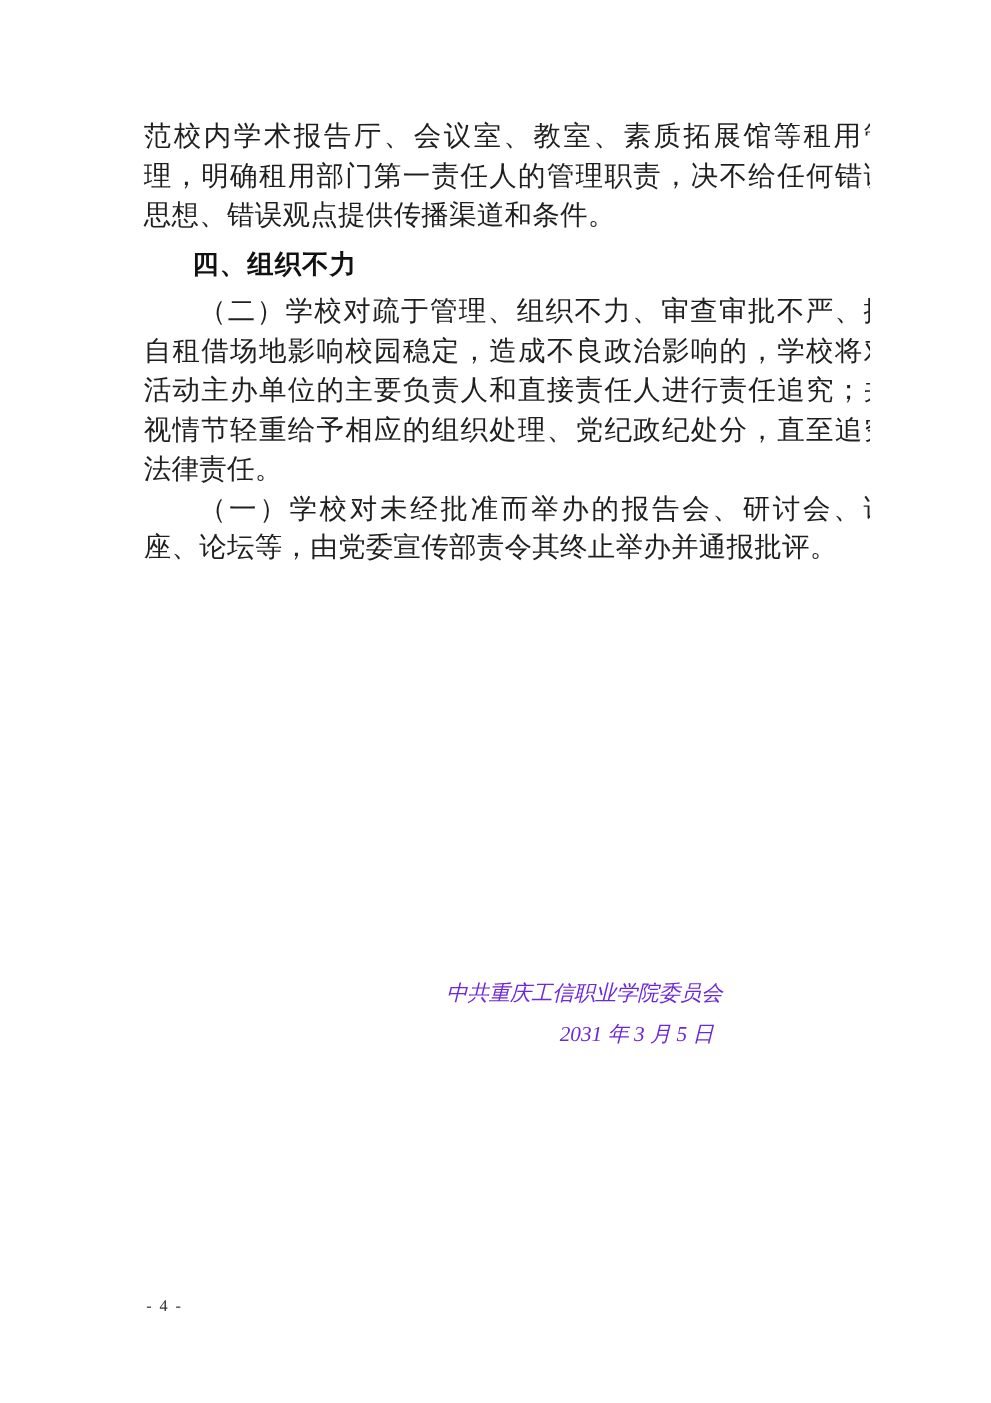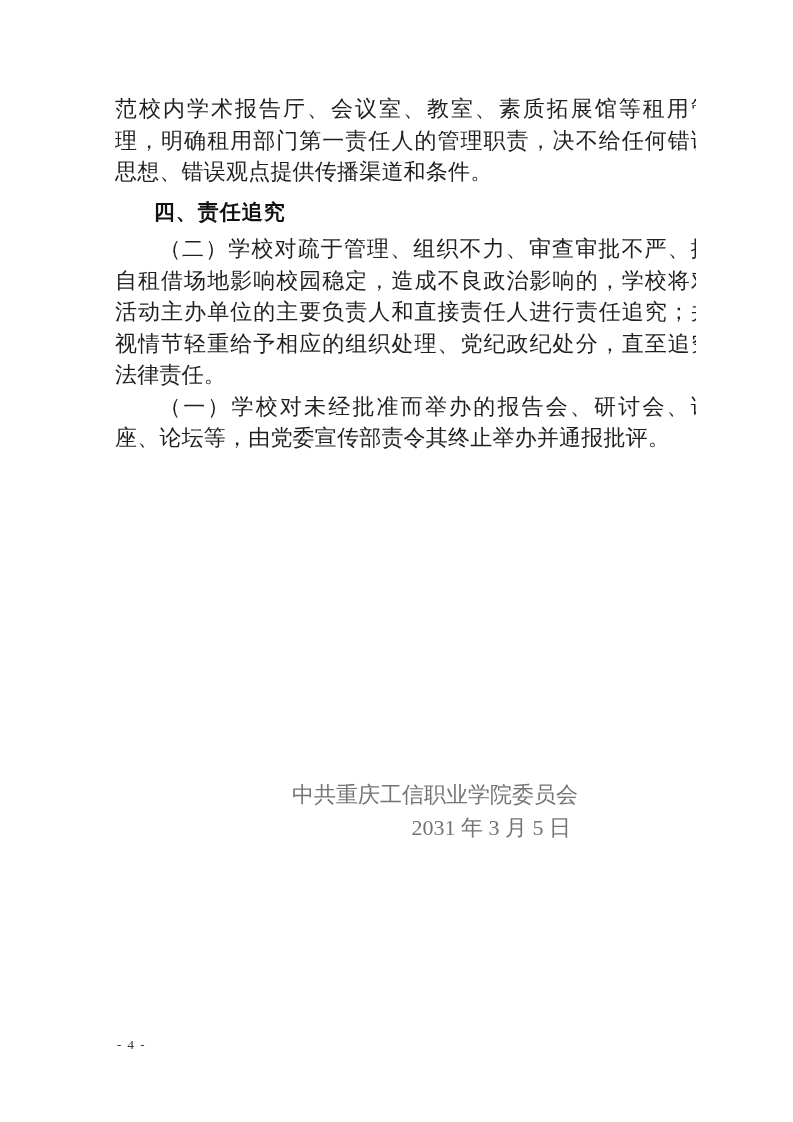--- a/index.html
+++ b/index.html
@@ -42,23 +42,24 @@
     font-family: "Liberation Sans", "DejaVu Sans", sans-serif;
     color: #111111;
     text-indent: 1.85em;
     letter-spacing: 1px;
   }
   .signature {
     position: absolute;
     top: 778px;
     right: 118px;
     text-align: right;
-    font-size: 22px;
+    font-size: 17px;
     line-height: 33px;
-    color: #737373;
+    color: #6d28d9;
+    font-style: italic;
   }
   .sig-date {
     padding-right: 7px;
   }
   .footer {
     position: absolute;
     left: 117px;
     top: 1037px;
     font-size: 13px;
     letter-spacing: 1.5px;
@@ -66,21 +67,21 @@
     font-family: "Liberation Serif", "DejaVu Serif", serif;
   }
 </style>
 </head>
 <body>
 
 <div class="page">
 
   <div class="content">
     <p class="para no-indent">范校内学术报告厅、会议室、教室、素质拓展馆等租用管理，明确租用部门第一责任人的管理职责，决不给任何错误思想、错误观点提供传播渠道和条件。</p>
-    <h2 class="heading">四、责任追究</h2>
+    <h2 class="heading">四、组织不力</h2>
     <p class="para">（二）学校对疏于管理、组织不力、审查审批不严、擅自租借场地影响校园稳定，造成不良政治影响的，学校将对活动主办单位的主要负责人和直接责任人进行责任追究；并视情节轻重给予相应的组织处理、党纪政纪处分，直至追究法律责任。</p>
     <p class="para">（一）学校对未经批准而举办的报告会、研讨会、讲座、论坛等，由党委宣传部责令其终止举办并通报批评。</p>
   </div>
 
   <div class="signature">
     <div class="sig-org">中共重庆工信职业学院委员会</div>
     <div class="sig-date">2031 年 3 月 5 日</div>
   </div>
 
   <div class="footer">- 4 -</div>

